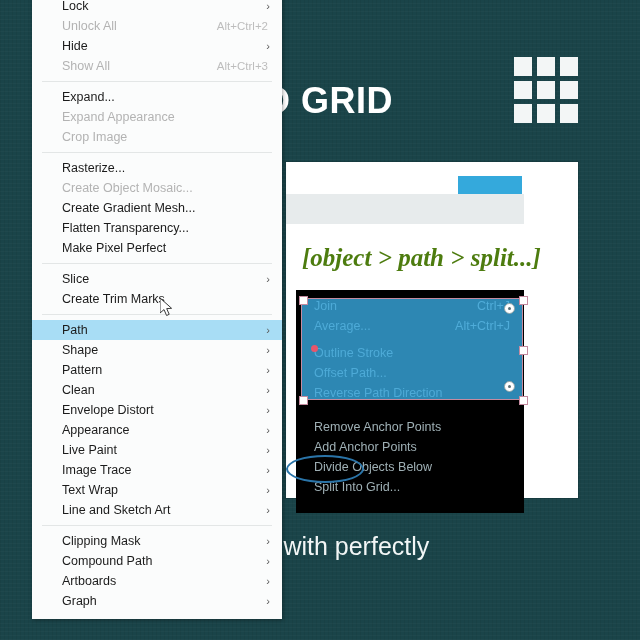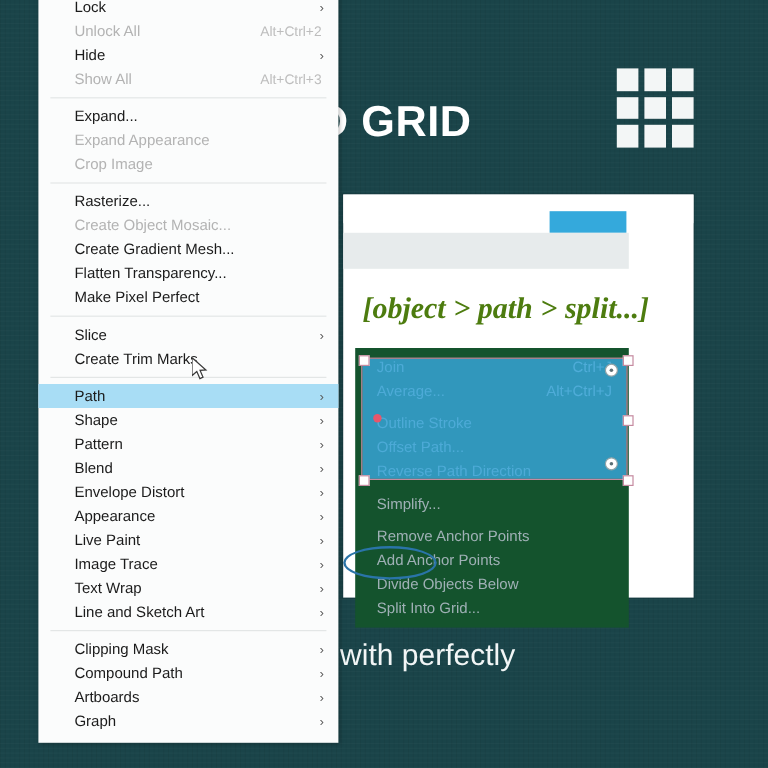--- a/index.html
+++ b/index.html
@@ -56,22 +56,22 @@
   #app-caption{
     position:absolute;left:16px;top:82px;
     font-family:"Liberation Serif", serif;
     font-style:italic;font-weight:bold;font-size:25px;color:#4d7c0f;
     white-space:nowrap;
   }
 
   
   #submenu{
     position:absolute;left:296px;top:290px;width:228px;
-    background:#14532d;
-    padding:6px 0 6px 0;
+    background:#000000;
+    padding:6px 0 16px 0;
     font-size:12.5px;color:#9fb0b5;
   }
   #submenu .row{
     position:relative;height:20px;line-height:20px;padding:0 14px 0 18px;
     display:flex;justify-content:space-between;white-space:nowrap;
   }
   #submenu .row .sc{color:#a8b8bd;}
   #submenu .sep{height:7px;}
 
   
@@ -175,23 +175,20 @@
     <div class="row">
       <span>Outline Stroke</span>
     </div>
     <div class="row">
       <span>Offset Path...</span>
     </div>
     <div class="row">
       <span>Reverse Path Direction</span>
     </div>
     <div class="sep"></div>
-    <div class="row">
-      <span>Simplify...</span>
-    </div>
     <div class="sep"></div>
     <div class="row">
       <span>Remove Anchor Points</span>
     </div>
     <div class="row">
       <span>Add Anchor Points</span>
     </div>
     <div class="row">
       <span>Divide Objects Below</span>
     </div>
@@ -279,21 +276,21 @@
     </div>
     <div class="mi">
       <span>Shape</span>
       <span><span class="arrow">›</span></span>
     </div>
     <div class="mi">
       <span>Pattern</span>
       <span><span class="arrow">›</span></span>
     </div>
     <div class="mi">
-      <span>Blend</span>
+      <span>Clean</span>
       <span><span class="arrow">›</span></span>
     </div>
     <div class="mi">
       <span>Envelope Distort</span>
       <span><span class="arrow">›</span></span>
     </div>
     <div class="mi">
       <span>Appearance</span>
       <span><span class="arrow">›</span></span>
     </div>

